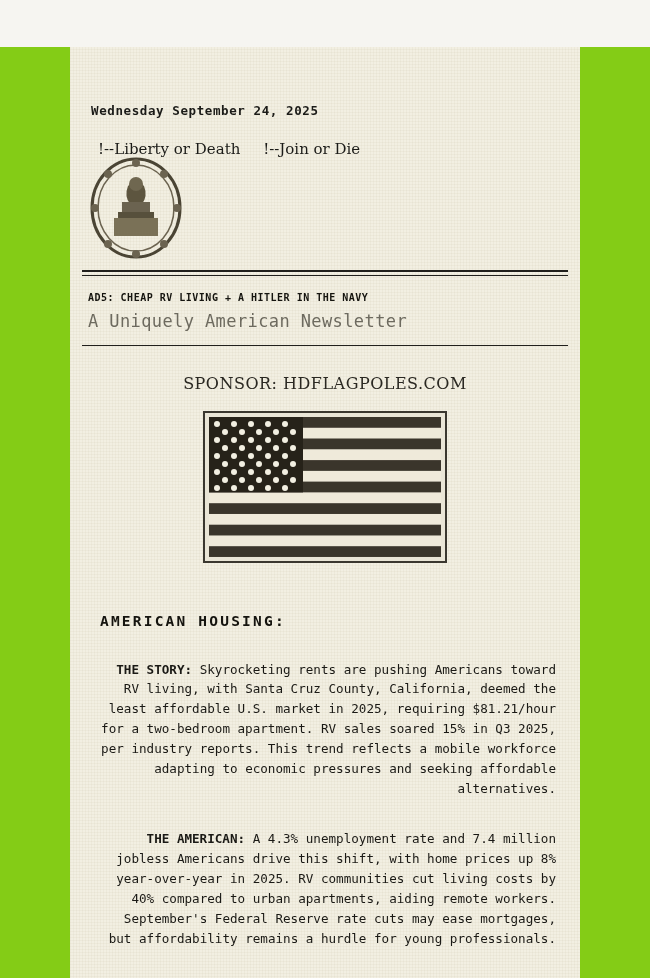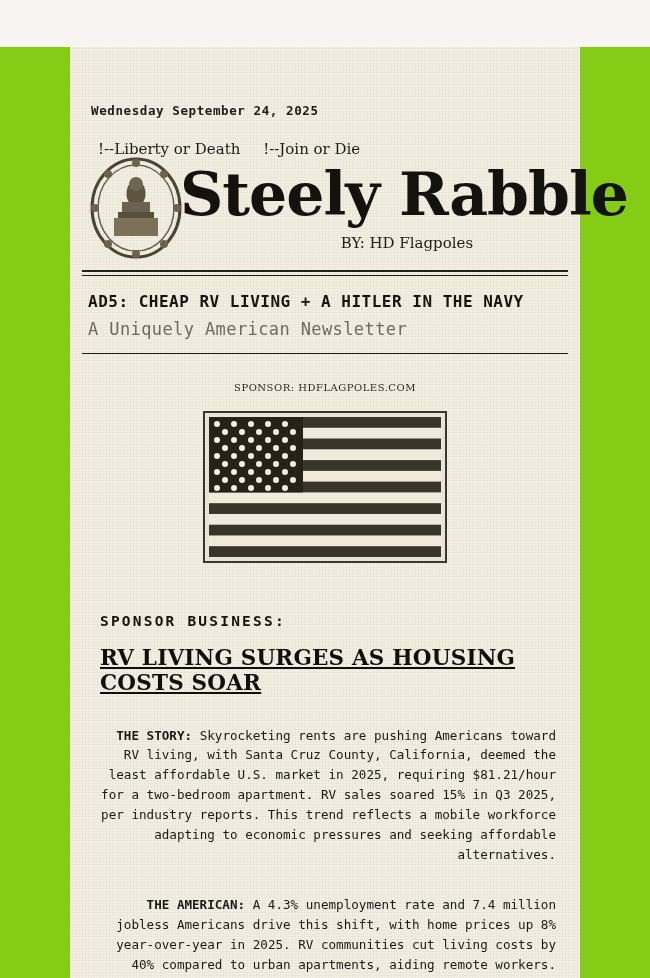--- a/index.html
+++ b/index.html
@@ -88,21 +88,21 @@
   .rule-thick {
     border-top: 2px solid #21201c;
     margin: 6px 2px 0 2px;
   }
   .rule-thin {
     border-top: 1px solid #21201c;
     margin: 3px 2px 0 2px;
   }
   .headline-id {
     font-family: "DejaVu Sans Mono", monospace;
-    font-size: 16px;
+    font-size: 10px;
     font-weight: bold;
     letter-spacing: 0.5px;
     color: #15140f;
     padding: 16px 0 0 8px;
   }
   .sub-newsletter {
     font-family: "DejaVu Sans Mono", monospace;
     font-size: 17px;
     color: #6d6a5f;
     letter-spacing: 0.4px;
@@ -119,21 +119,21 @@
   .ad-title {
     font-family: "DejaVu Sans Mono", monospace;
     font-size: 16px;
     font-weight: bold;
     letter-spacing: 1px;
     text-decoration: underline;
     color: #15140f;
   }
   .ad-sponsor {
     font-family: "DejaVu Serif", serif;
-    font-size: 10px;
+    font-size: 16px;
     letter-spacing: 0.5px;
     color: #2a2822;
     margin-top: 10px;
   }
   .flag-wrap {
     margin: 18px auto 0 auto;
     width: 244px;
   }
   .flag-frame {
     border: 2px solid #3a372f;
@@ -195,24 +195,20 @@
             <circle cx="20" cy="88" r="4"></circle>
               <circle cx="76" cy="88" r="4"></circle>
               <circle cx="48" cy="98" r="4"></circle>
           </g>
           <rect x="26" y="62" width="44" height="18" fill="#7a7157"></rect>
           <path d="M40 30 q8 -8 16 0 q4 10 -2 18 l-12 0 q-6 -8 -2 -18z" fill="#5d553f"></path>
           <circle cx="48" cy="28" r="7" fill="#6f6750"></circle>
           <rect x="34" y="46" width="28" height="16" fill="#6b6350"></rect>
           <rect x="30" y="56" width="36" height="6" fill="#57503c"></rect>
         </svg>
-      </div>
-      <div class="title-block">
-        <div class="paper-title">Steely Rabble</div>
-        <div class="byline">BY: HD Flagpoles</div>
       </div>
     </div>
 
     <div class="rule-thick"></div>
     <div class="rule-thin"></div>
 
     <div class="headline-id">AD5: CHEAP RV LIVING + A HITLER IN THE NAVY</div>
     <div class="sub-newsletter">A Uniquely American Newsletter</div>
 
     <div class="rule-under-head"></div>
@@ -280,22 +276,21 @@
                   <circle cx="42" cy="71" r="3"></circle>
                   <circle cx="59" cy="71" r="3"></circle>
                   <circle cx="76" cy="71" r="3"></circle>
               </g>
             </g>
           </svg>
         </div>
       </div>
     </div>
 
-    <div class="section-label">SPONSOR BUSINESS:</div>
-    <div class="article-title">RV LIVING SURGES AS HOUSING COSTS SOAR</div>
+    <div class="section-label">AMERICAN HOUSING:</div>
 
     <p class="para">
       <b>THE STORY:</b><span> Skyrocketing rents are pushing Americans toward RV living, with Santa Cruz County, California, deemed the least affordable U.S. market in 2025, requiring $81.21/hour for a two-bedroom apartment. RV sales soared 15% in Q3 2025, per industry reports. This trend reflects a mobile workforce adapting to economic pressures and seeking affordable alternatives.</span>
     </p>
     <p class="para">
       <b>THE AMERICAN:</b><span> A 4.3% unemployment rate and 7.4 million jobless Americans drive this shift, with home prices up 8% year-over-year in 2025. RV communities cut living costs by 40% compared to urban apartments, aiding remote workers. September's Federal Reserve rate cuts may ease mortgages, but affordability remains a hurdle for young professionals.</span>
     </p>
 
   </div>
 </div>

